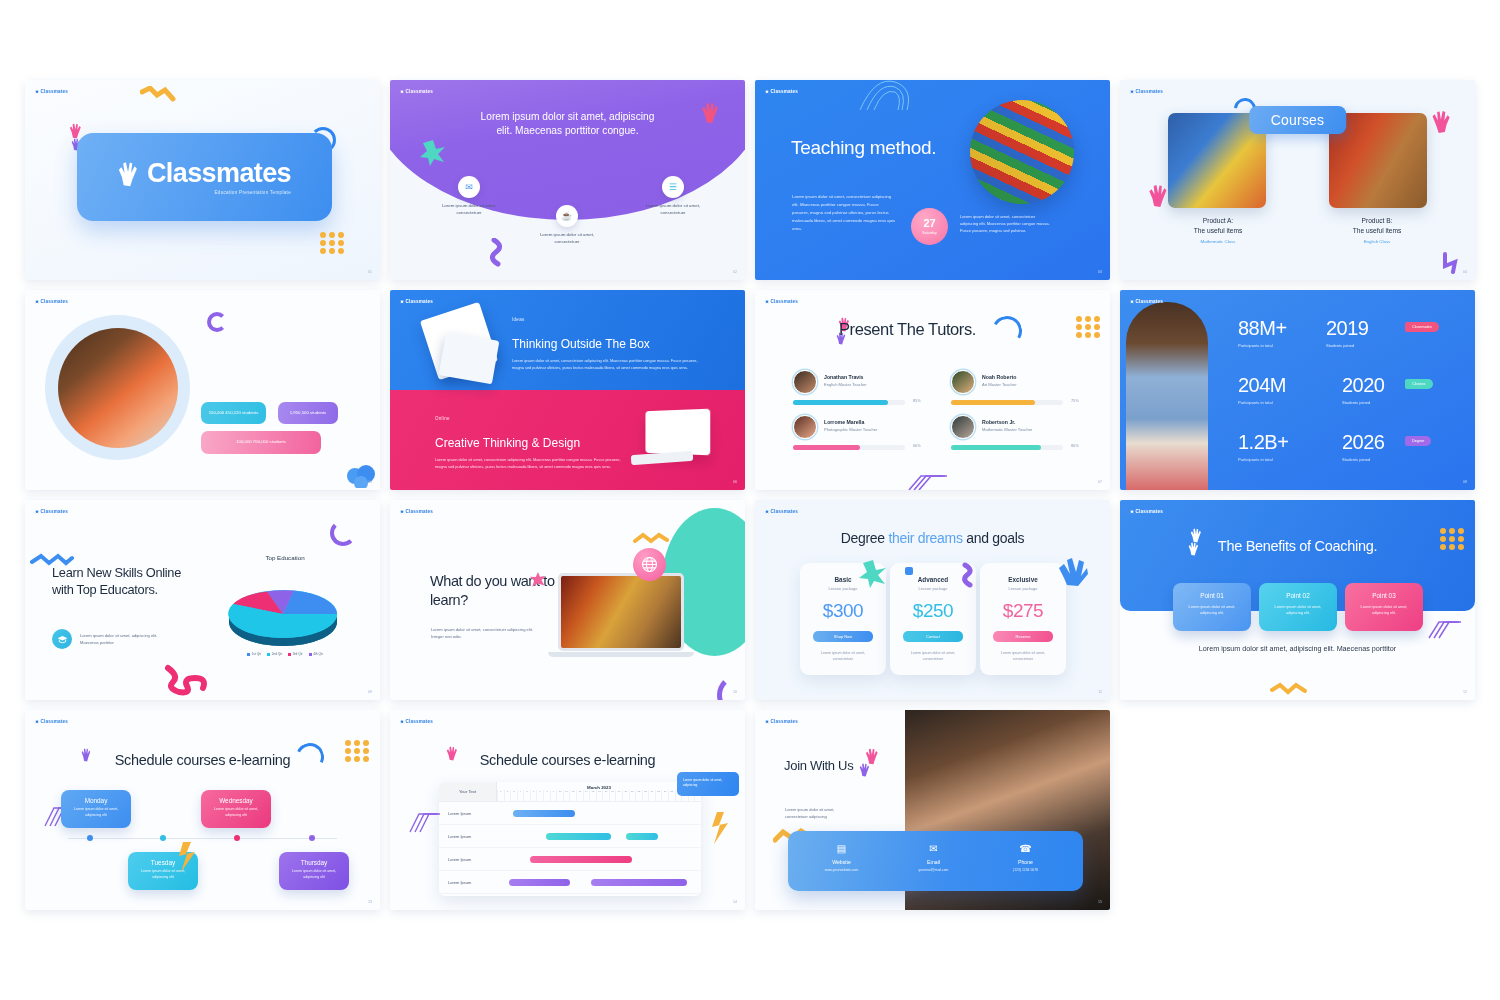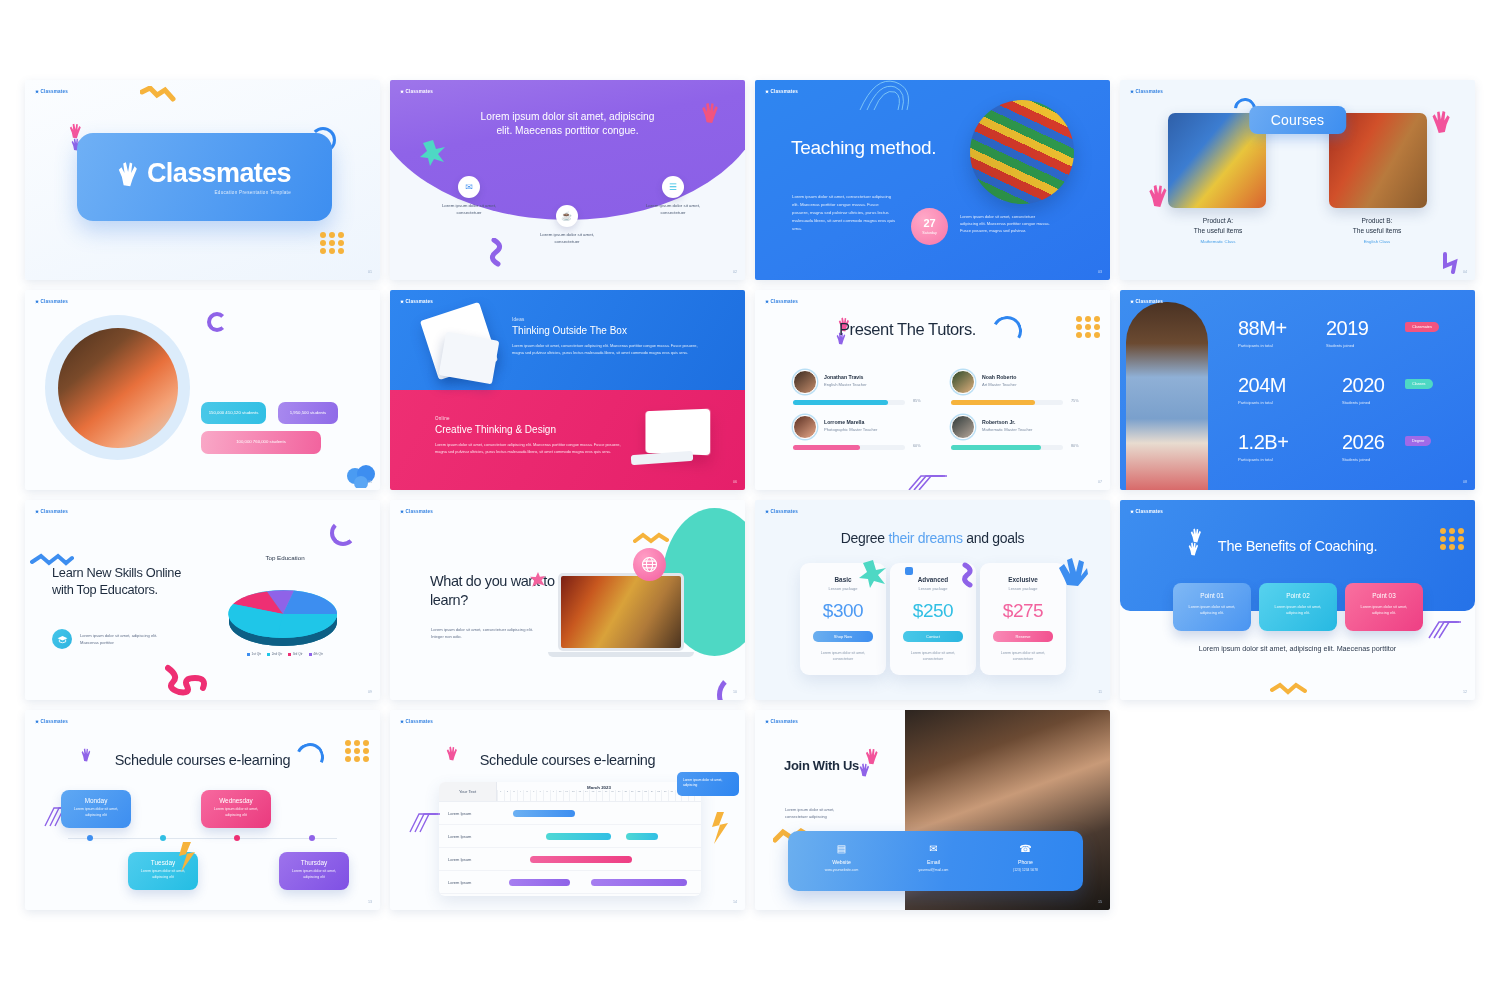--- a/index.html
+++ b/index.html
@@ -163,21 +163,21 @@
   .s5 .p2 { left: 253px; top: 112px; width: 60px; height: 22px; background: linear-gradient(100deg,#a889ef,#8f6ae8); }
   .s5 .p3 { left: 176px; top: 141px; width: 120px; height: 23px; background: linear-gradient(100deg,#f9a8c7,#f2639e); }
   .s5 .spiral { position: absolute; left: 182px; top: 22px; width: 20px; height: 20px; border-radius: 50%;
     border: 4px solid #8f63e8; border-right-color: transparent; }
 
   
   .s6 { background: #fff; }
   .s6 .top { position: absolute; inset: 0 0 50% 0; background: linear-gradient(120deg,#2f86f0,#1d6fe0); }
   .s6 .bot { position: absolute; inset: 50% 0 0 0; background: linear-gradient(120deg,#ee2f73,#e51f6a); }
   .s6 .eyebrow { font-size: 4.5px; color: rgba(255,255,255,.85); letter-spacing: .3px; }
-  .s6 .h { font-size: 10px; color: #fff; margin-top: 3px; font-weight: 400; }
+  .s6 .h { font-size: 12px; color: #fff; margin-top: 15px; font-weight: 400; }
   .s6 .p { font-size: 3.9px; line-height: 1.8; color: rgba(255,255,255,.85); margin-top: 6px; width: 192px; }
   .s6 .blk1 { position: absolute; left: 122px; top: 27px; }
   .s6 .blk2 { position: absolute; left: 45px; top: 126px; }
   .s6 .paper { position: absolute; left: 38px; top: 20px; width: 62px; height: 62px; background: #fff; transform: rotate(-18deg); border-radius: 3px; box-shadow: 0 7px 14px rgba(0,40,110,.28); }
   .s6 .paper2 { position: absolute; left: 52px; top: 46px; width: 54px; height: 44px; background: #f4f7fb; transform: rotate(10deg); border-radius: 3px; box-shadow: 0 6px 12px rgba(0,40,110,.24); }
   .s6 .laptop { position: absolute; right: 36px; top: 120px; width: 66px; height: 44px; background: #fff; border-radius: 4px; box-shadow: 0 8px 14px rgba(120,0,50,.25); transform: perspective(120px) rotateY(-12deg); }
   .s6 .kbd { position: absolute; right: 52px; top: 163px; width: 62px; height: 10px; background: #eef2f7; border-radius: 3px; transform: rotate(-4deg); }
 
   
   .s7 { background: #fbfdff; }
@@ -263,21 +263,21 @@
   .s14 .row { display:flex; height: 23px; border-bottom: 1px solid #f1f3f7; align-items:center; }
   .s14 .row .lbl { width: 58px; font-size: 4px; color:#4b5a72; padding-left: 9px; }
   .s14 .row .track { flex: 1; position: relative; height: 100%; }
   .s14 .bar { position:absolute; top: 8px; height: 7px; border-radius: 4px; }
   .s14 .tip { position: absolute; right: 6px; top: 62px; width: 62px; height: 24px; background: linear-gradient(120deg,#4d9af3,#2f86f0); border-radius: 5px; color:#fff; font-size:3.2px; line-height:1.6; padding:6px; }
 
   
   .s15 { background: #fbfdff; }
   .s15 .photo { position: absolute; right: 0; top: 0; width: 205px; height: 200px;
     background: linear-gradient(160deg,#2d2520 0%,#6b4a33 25%,#c89a78 45%,#4a3a30 70%,#1a1714 100%); }
-  .s15 h2 { position: absolute; left: 29px; top: 47px; font-size: 13px; line-height: 1.32; color: #1d2b3e; font-weight: 700; letter-spacing: -.3px; }
+  .s15 h2 { position: absolute; left: 29px; top: 47px; font-size: 13px; line-height: 1.32; color: #1d2b3e; font-weight: 400; letter-spacing: -.3px; }
   .s15 .p { position: absolute; left: 30px; top: 96px; width: 70px; font-size: 4px; line-height: 1.8; color: #62708a; }
   .s15 .bar { position: absolute; left: 33px; top: 121px; width: 295px; height: 60px; border-radius: 10px;
     background: linear-gradient(100deg,#6bafef 0%,#3d8ef0 55%,#2f86f0 100%); box-shadow: 0 8px 18px rgba(40,90,180,.25); }
   .s15 .ci { position: absolute; top: 133px; width: 97px; text-align: center; color: #fff; }
   .s15 .ci .g { font-size: 10px; }
   .s15 .ci .n { font-size: 5.2px; margin-top: 5px; }
   .s15 .ci .v { font-size: 3.4px; margin-top: 3px; color: rgba(255,255,255,.85); }
 
   
   .s16 { background: linear-gradient(120deg,#3d8ef0,#2572e8); }

